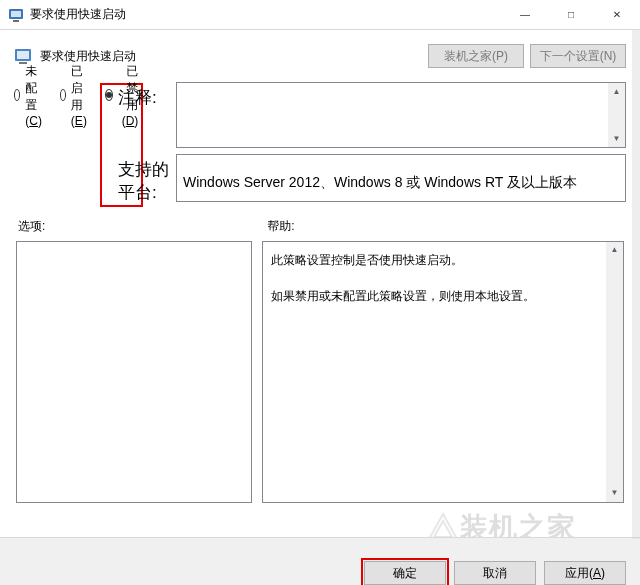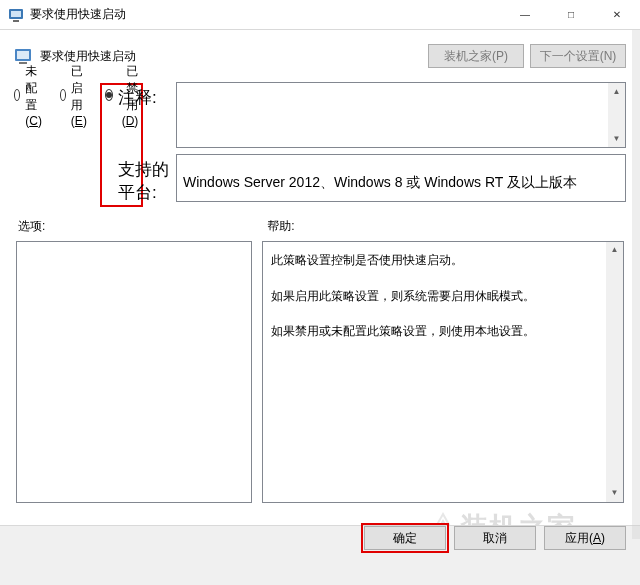--- a/index.html
+++ b/index.html
@@ -120,24 +120,24 @@
     border: 1px solid #828790;
     background: #fff;
     height: 262px;
     position: relative;
   }
   .pane.options { width: 236px; }
   .pane.help { flex: 1; padding: 8px 22px 8px 8px; font-size: 12px; line-height: 1.8; }
   .pane.help p { margin: 0 0 14px 0; }
   .footer {
     position: absolute; left: 0; right: 0; bottom: 0;
-    height: 60px;
+    height: 48px;
     border-top: 1px solid #d9d9d9;
     background: #f0f0f0;
-    display: flex; align-items: flex-start; justify-content: flex-end;
+    display: flex; align-items: flex-end; justify-content: flex-end;
     padding-right: 14px; gap: 8px;
   }
   .btn {
     width: 82px; height: 24px;
     border: 1px solid #adadad;
     background: #e1e1e1;
     font-size: 12px;
     text-align: center; line-height: 22px;
   }
   .btn.highlight { outline: 2px solid #e00000; outline-offset: 1px; }
@@ -237,21 +237,20 @@
 
   <div class="labels-row">
     <div class="lab">选项:</div>
     <div class="lab help">帮助:</div>
   </div>
 
   <div class="panes-row">
     <div class="pane options"></div>
     <div class="pane help">
       <p>此策略设置控制是否使用快速启动。</p>
-      <p>如果启用此策略设置，则系统需要启用休眠模式。</p>
       <p>如果禁用或未配置此策略设置，则使用本地设置。</p>
       <div class="scroll-stub" style="top:0;">
         <div class="scroll-arrow">▲</div>
         <div class="scroll-track"></div>
         <div class="scroll-arrow">▼</div>
       </div>
     </div>
   </div>
 
 </div>

